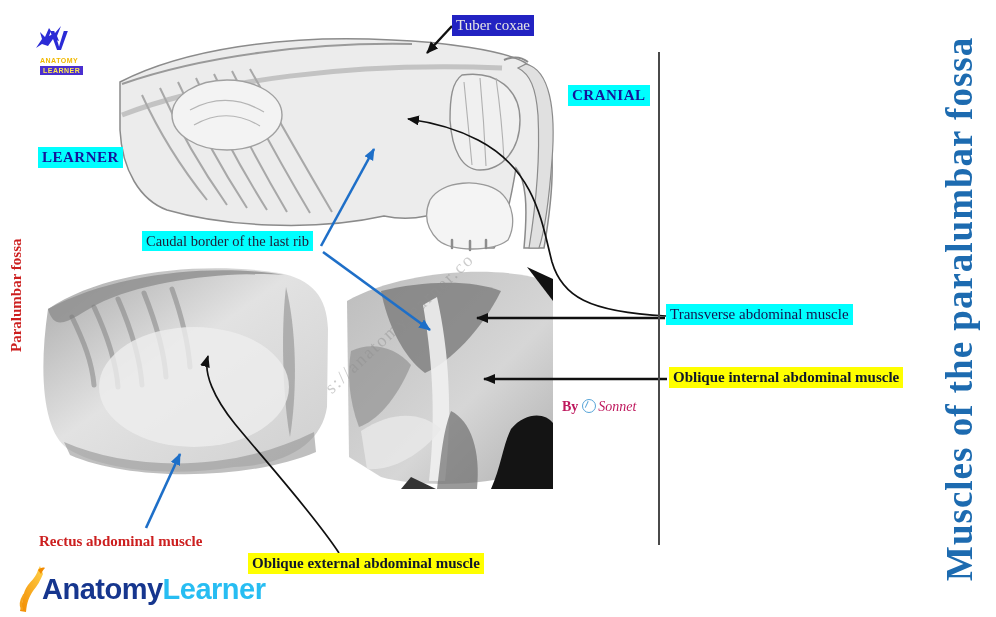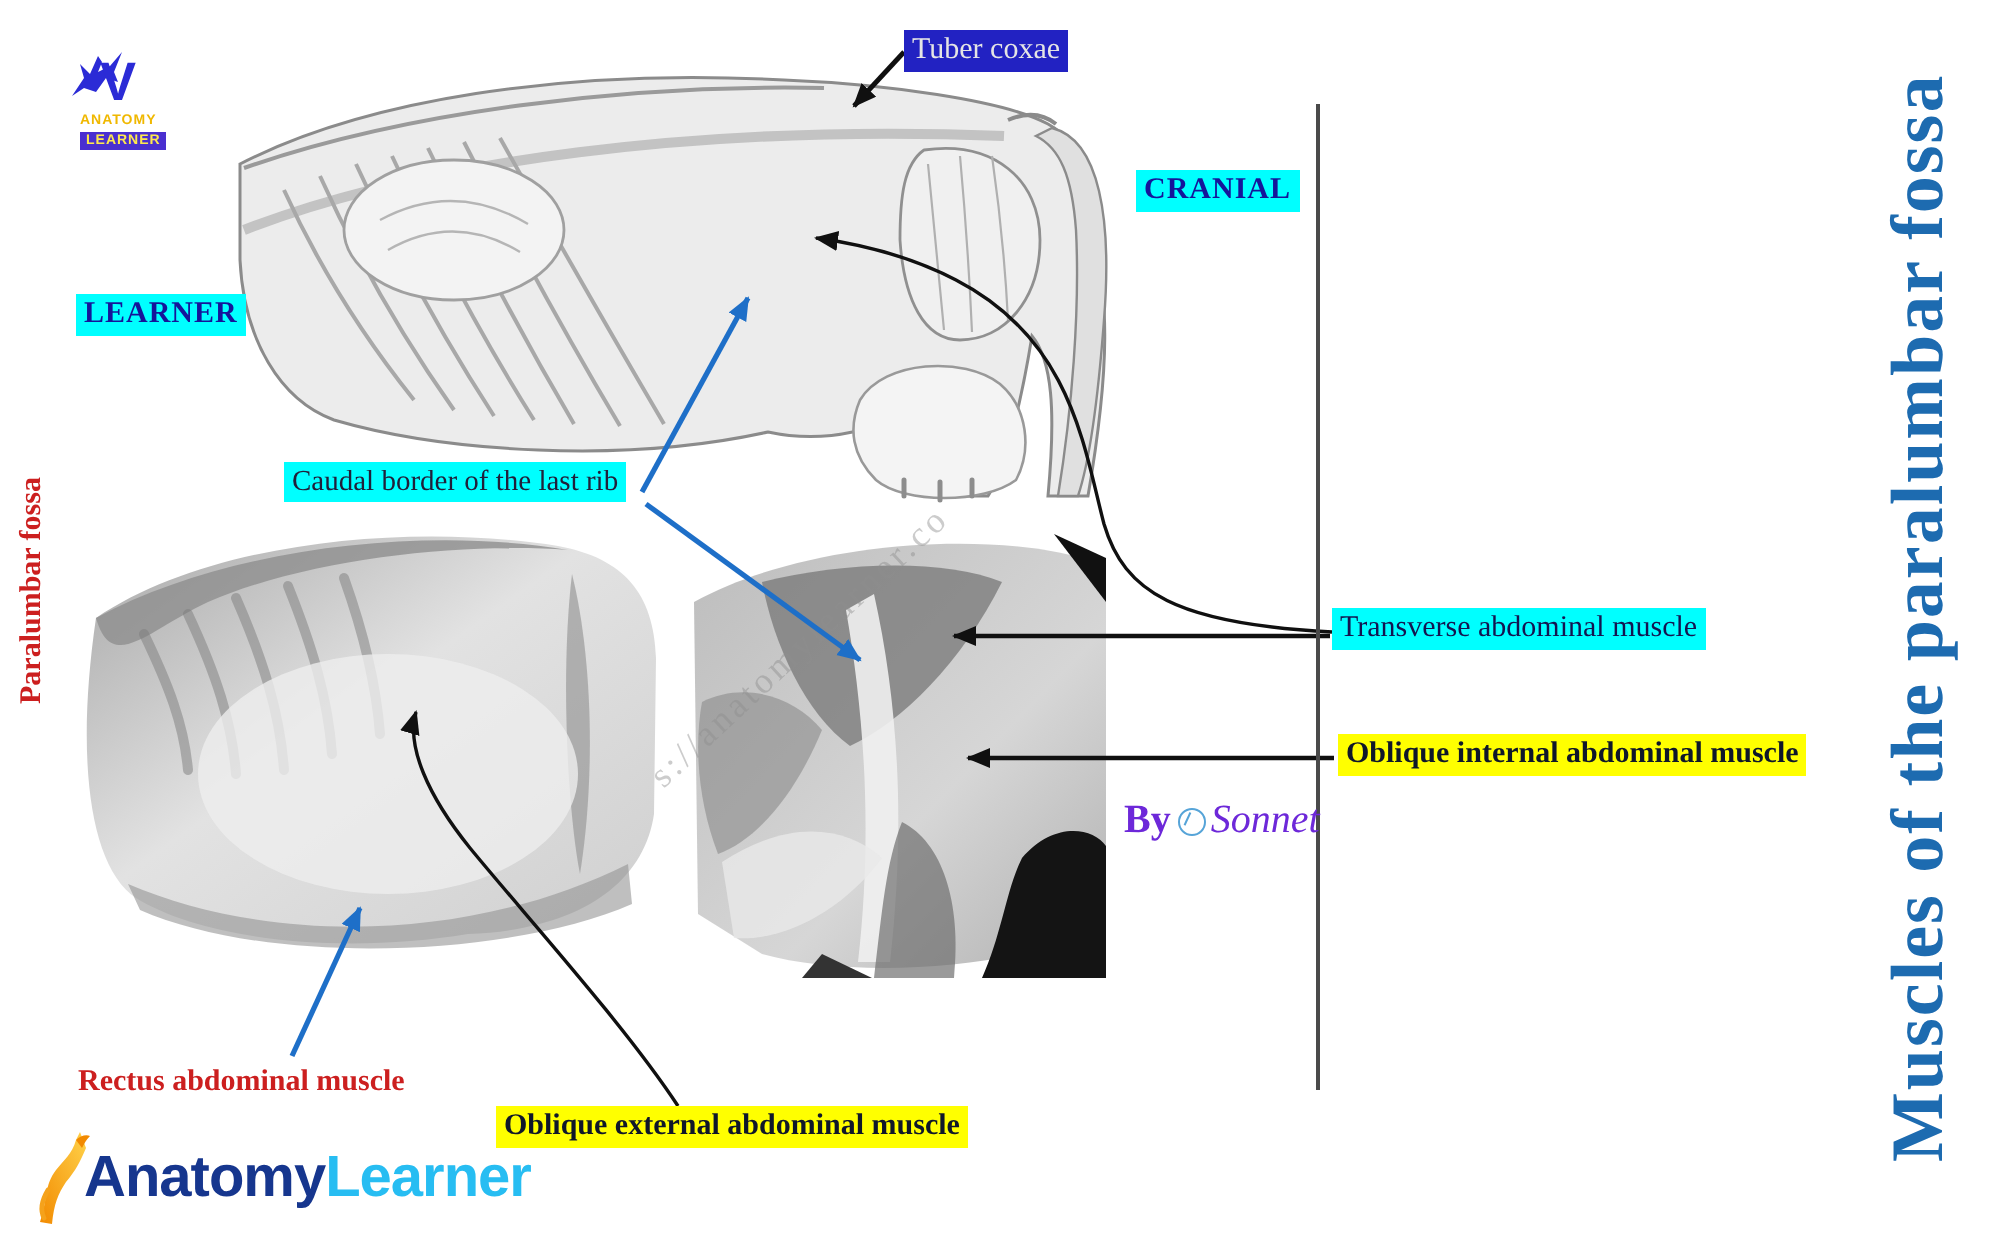--- a/index.html
+++ b/index.html
@@ -29,21 +29,21 @@
           text-align:center;letter-spacing:1px;}
 
   
   #divider{position:absolute;left:658px;top:52px;width:2px;height:493px;background:#4a4a4a;}
 
   
   #watermark{position:absolute;left:328px;top:380px;transform:rotate(-43deg);transform-origin:0 50%;
              color:#8f8f8f;opacity:.45;font-size:18px;letter-spacing:2px;white-space:nowrap;}
 
   
-  #by-sonnet{position:absolute;left:562px;top:399px;color:#6d28d9;font-size:20px;white-space:nowrap;}
+  #by-sonnet{position:absolute;left:562px;top:399px;color:#be185d;font-size:14px;white-space:nowrap;}
   #by-sonnet .by{font-weight:bold;}
   #by-sonnet .sicon{display:inline-block;width:12px;height:12px;border:1.6px solid #56a4d8;border-radius:50%;
                     vertical-align:-2px;margin:0 2px 0 4px;position:relative;}
   #by-sonnet .sicon::after{content:"";position:absolute;left:3px;top:2px;width:5px;height:7px;
                     border-left:1.6px solid #56a4d8;transform:rotate(25deg);}
   #by-sonnet .sname{font-style:italic;}
 
   
   #site-url{position:absolute;left:622px;top:555px;color:#e01212;font-weight:bold;font-size:25px;white-space:nowrap;}
 

